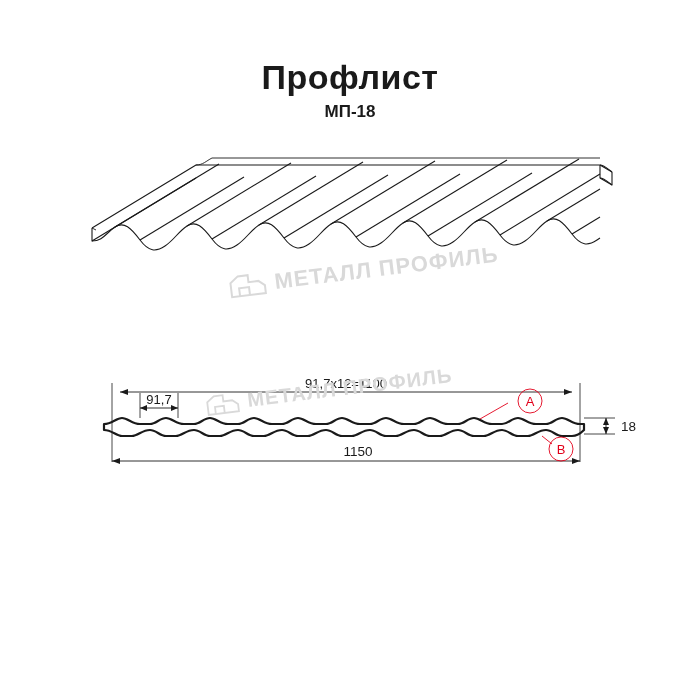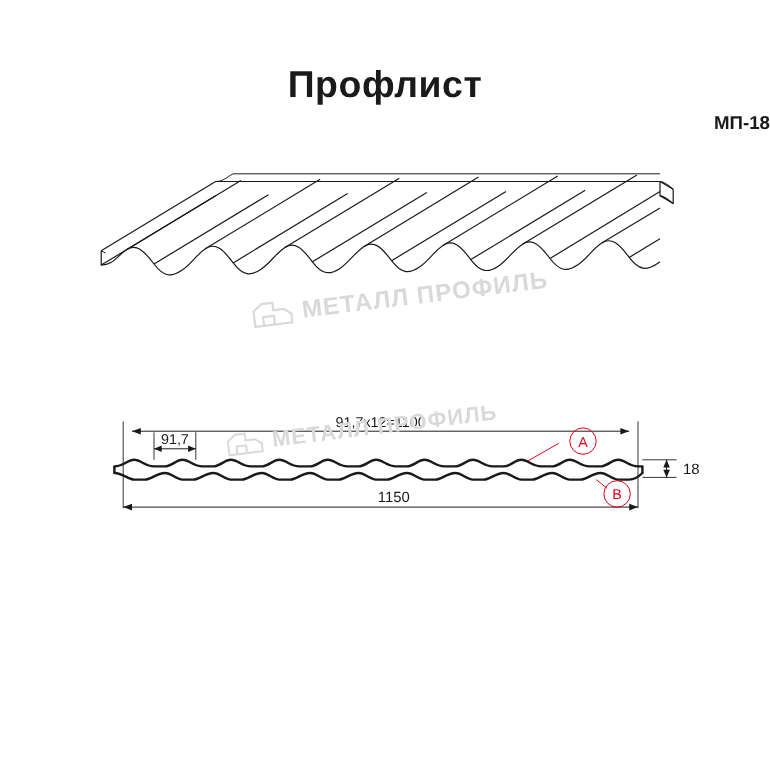--- a/index.html
+++ b/index.html
@@ -29,21 +29,21 @@
     text-align: center;
     font-size: 34px;
     font-weight: bold;
     letter-spacing: 0.5px;
   }
   .subtitle {
     position: absolute;
     top: 102px;
     left: 0;
     width: 700px;
-    text-align: right;
+    text-align: center;
     font-size: 17px;
     font-weight: bold;
   }
   .footer-note {
     position: absolute;
     top: 617px;
     left: 0;
     width: 700px;
     text-align: center;
     font-size: 14.5px;

